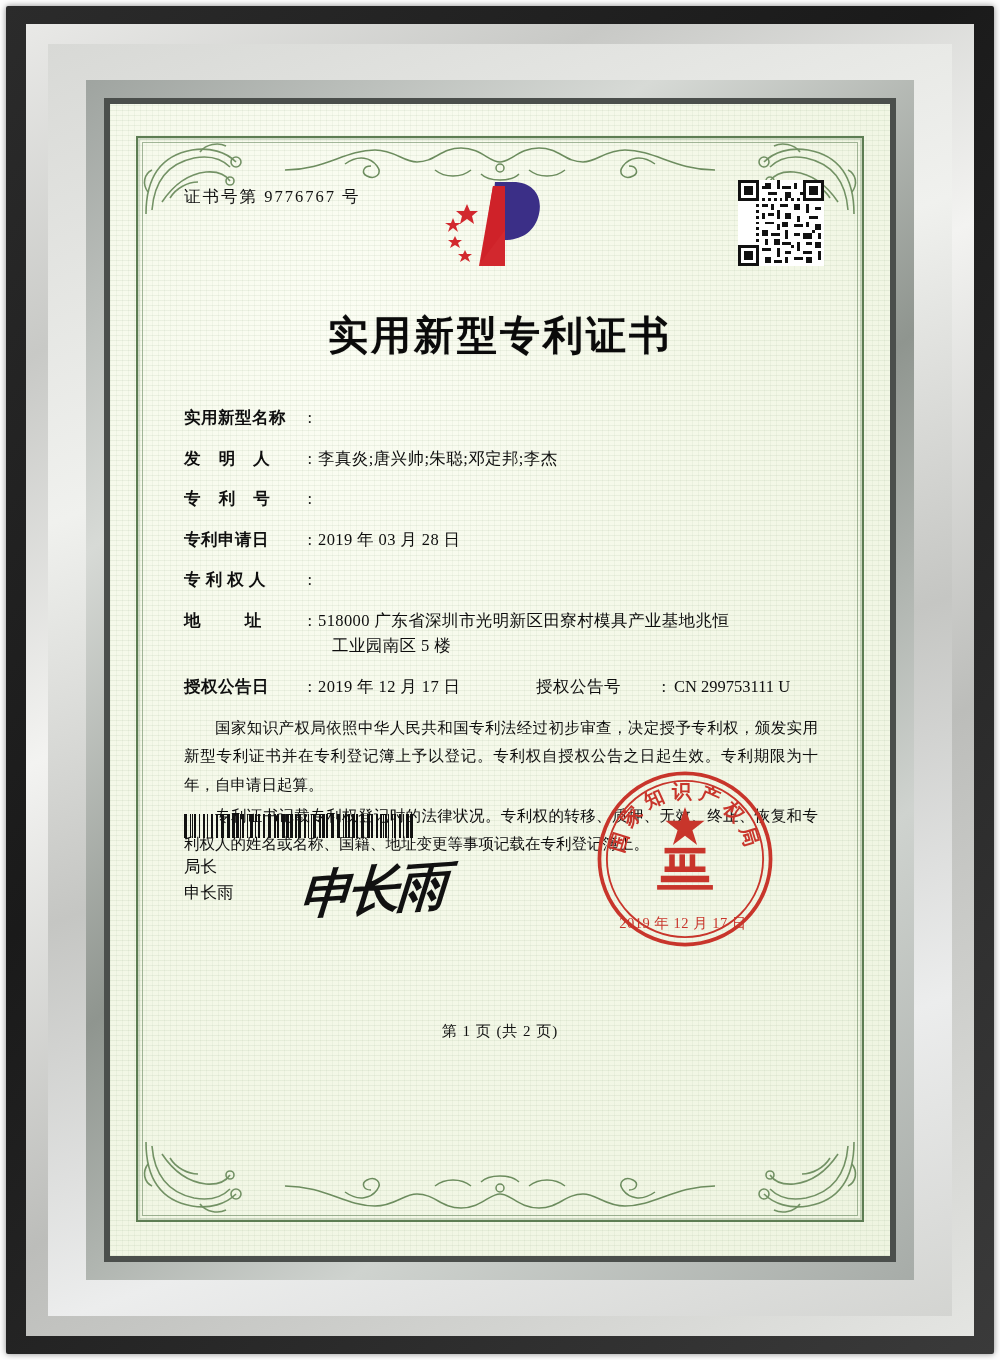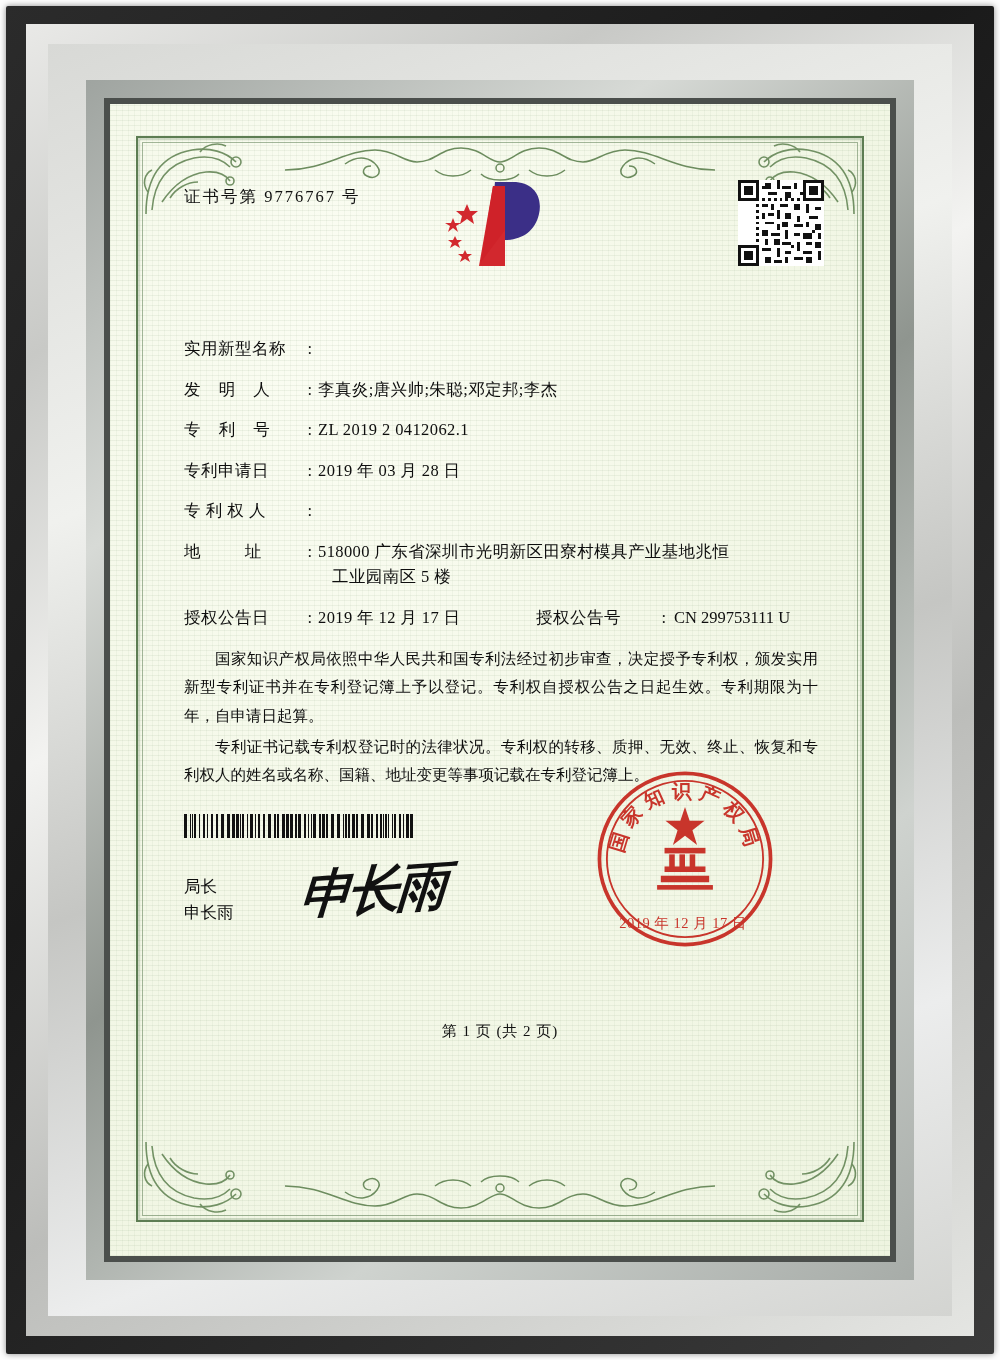--- a/index.html
+++ b/index.html
@@ -168,20 +168,21 @@
     font-size: 16.5px;
     line-height: 1.55;
     color: #0e0e0e;
     margin-bottom: 15px;
   }
   .field .lbl {
     width: 118px;
     flex: 0 0 118px;
     letter-spacing: 0.5px;
     white-space: nowrap;
+    font-weight: bold;
   }
   .field .lbl.sp2 { letter-spacing: 7px; }
   .field .lbl.sp4 { letter-spacing: 20px; }
   .field .colon {
     flex: 0 0 10px;
     text-align: right;
   }
   .field .val {
     flex: 1 1 auto;
     padding-left: 6px;
@@ -234,21 +235,21 @@
     width: 1px;
     height: 24px;
     background: #111;
     vertical-align: top;
   }
 
   
   .sig-block {
     position: absolute;
     left: 14px;
-    top: 700px;
+    top: 680px;
     font-size: 16.5px;
     line-height: 1.6;
     color: #0e0e0e;
   }
   .sig-script {
     position: absolute;
     left: 130px;
     top: 682px;
     font-family: "DejaVu Serif", serif;
     font-style: italic;
@@ -491,38 +492,38 @@
               <rect x="19" y="26" width="3" height="1"></rect>
             <rect x="23" y="26" width="2" height="2"></rect>
             <rect x="8" y="2" width="1" height="1"></rect>
               <rect x="21" y="4" width="1" height="1"></rect>
             <rect x="25" y="17" width="1" height="1"></rect>
               <rect x="18" y="22" width="1" height="1"></rect>
           </g>
         </svg>
       </div>
 
+      <div class="title">实用新型专利证书</div>
 
       <div class="fields">
 
         <div class="field">
           <span class="lbl">实用新型名称</span>
           <span class="colon">:</span>
         </div>
 
         <div class="field">
           <span class="lbl sp2">发 明 人</span>
           <span class="colon">:</span>
           <span class="val">李真炎;唐兴帅;朱聪;邓定邦;李杰</span>
         </div>
 
         <div class="field">
           <span class="lbl sp2">专 利 号</span>
           <span class="colon">:</span>
-          <span class="val">ZL 2019 2 0412062.1</span>
         </div>
 
         <div class="field">
           <span class="lbl">专利申请日</span>
           <span class="colon">:</span>
           <span class="val">2019 年 03 月 28 日</span>
         </div>
 
         <div class="field">
           <span class="lbl">专 利 权 人</span>

